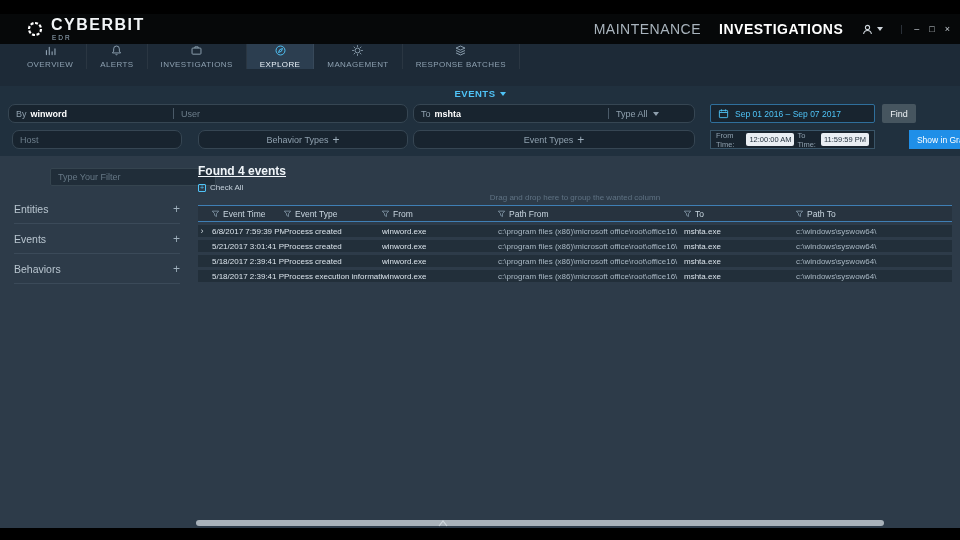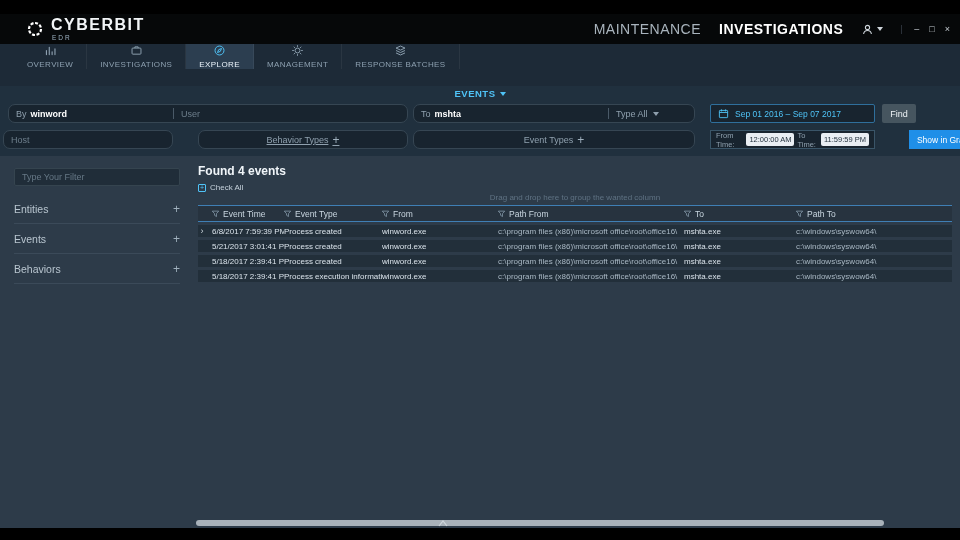--- a/index.html
+++ b/index.html
@@ -36,44 +36,44 @@
   .caret-down { width:0; height:0; border-left:3px solid transparent; border-right:3px solid transparent; border-top:4px solid currentColor; display:inline-block; }
   .frow { position:absolute; left:0; width:960px; height:19px; }
   .frow1 { top:18px; } .frow2 { top:44px; }
   .ffield { position:absolute; height:19px; background:#18242f; border:1px solid #36465333; border:1px solid #364653; border-radius:7px; display:flex; align-items:center; font-size:9px; color:#8fa0ae; padding:0 7px; }
   .ffield input { background:transparent; border:0; outline:0; color:#8fa0ae; font-size:9px; font-family:inherit; width:100%; }
   .ffield input::placeholder { color:#6e7f8c; }
   .fval { color:#ffffff; font-weight:bold; margin-left:4px; }
   .fdivider { border-left:1px solid #4a5a68; align-self:stretch; margin:3px 7px; }
   .field-by   { left:8px;   width:400px; }
   .field-to   { left:413px; width:282px; }
-  .field-host { left:3px;   width:170px; }
-  .field-behavior { left:198px; width:210px; justify-content:center; gap:4px;text-decoration:underline; }
+  .field-host { left:12px;   width:170px; }
+  .field-behavior { left:198px; width:210px; justify-content:center; gap:4px; }
   .field-eventtypes { left:413px; width:282px; justify-content:center; gap:4px; }
   .sub-fixed { flex:0 0 150px; display:flex; align-items:center; }
   .sub-fixed2 { flex:0 0 180px; display:flex; align-items:center; }
   .sub-flex { flex:1; display:flex; align-items:center; gap:5px; }
   .date-field { position:absolute; left:710px; width:165px; height:19px; border:1px solid #2f6f9c; border-radius:2px; background:#18242f; display:flex; align-items:center; gap:6px; padding:0 7px; color:#4fc3f7; font-size:8.5px; }
   .find-btn { position:absolute; left:882px; width:34px; height:19px; background:#46555f; color:#eef3f6; font-size:9px; border:0; border-radius:2px; font-family:inherit; }
   .timebox { position:absolute; left:710px; width:165px; height:19px; border:1px solid #3a5568; border-radius:0; background:#18242f; display:flex; align-items:center; gap:3px; padding:0 5px; font-size:7.5px; color:#8fa0ae; }
   .time-input { width:48px; height:13px; background:#e9eef3; color:#1d2b37; font-size:7.5px; border:0; border-radius:2px; text-align:center; font-family:inherit; }
   .graph-btn { position:absolute; left:909px; width:72px; height:19px; background:#1f8fe8; color:#fff; font-size:8.5px; border:0; border-radius:0; font-family:inherit; }
 
   
   .content { flex:1; display:flex; min-height:0; }
   .sidebar { width:190px; flex:0 0 auto; padding:10px 10px 0 14px; }
   .sidebar-title { color:#f0f5f9; font-size:12px; font-weight:bold; margin-bottom:10px; }
-  .sidebar-filter { width:166px; height:18px; background:#202d39; border:1px solid #35444f; border-radius:2px; color:#8fa0ae; font-size:9px; padding:0 7px; font-family:inherit; }
+  .sidebar-filter { width:166px; height:18px; background:#202d39; border:1px solid #35444f; border-radius:2px; color:#8fa0ae; font-size:9px; padding:0 7px; font-family:inherit;margin-left:36px; }
   .sidebar-filter::placeholder { color:#66788600; color:#667886; }
   .side-section { display:flex; align-items:center; justify-content:space-between; height:30px; border-bottom:1px solid #3b4a59; color:#b9c6d0; font-size:10.5px; cursor:default; }
   .side-section:first-of-type { margin-top:8px; }
   .plus { color:#9fb0bd; font-size:12px; }
 
   .main { flex:1; padding:8px 8px 0 8px; min-width:0; position:relative; }
-  .results-title { color:#f0f5f9; font-size:12px; font-weight:bold; }
+  .results-title { color:#f0f5f9; font-size:12px; font-weight:bold;text-decoration:underline; }
   .checkall { display:flex; align-items:center; gap:4px; margin-top:5px; color:#c6d2dc; font-size:8px; cursor:default; width:fit-content; }
   .checkall-icon { width:8px; height:8px; border:1px solid #4fc3f7; color:#4fc3f7; font-size:7px; line-height:6px; text-align:center; border-radius:1px; }
   .group-hint { text-align:center; color:#5f7283; font-size:8px; margin-top:1px; }
 
   .grid-table { margin-top:3px; }
   .tgrid { display:grid; grid-template-columns:14px 72px 98px 116px 186px 112px 1fr; align-items:center; }
   .thead { height:17px; border-top:1px solid #3f7fb5; border-bottom:1px solid #3f7fb5; background:#27333f; }
   .th { display:flex; align-items:center; gap:4px; color:#c9d6e0; font-size:8.5px; overflow:hidden; white-space:nowrap; }
   .th svg { flex:0 0 auto; }
   .trow { height:12px; margin-top:3px; background:#222f3a; font-size:8px; color:#d9e2ea; }
@@ -121,20 +121,27 @@
 
     <nav class="tabbar">
       <div class="tab">
         <svg width="13" height="13" viewBox="0 0 16 16" fill="none" stroke-width="1.4" stroke-linecap="round">
           <path d="M3 13V8M6.5 13V4M10 13V9.5M13.5 13V6"></path>
         </svg>
         <span class="tab-label">OVERVIEW</span>
       </div>
       <div class="tab">
         <svg width="13" height="13" viewBox="0 0 16 16" fill="none" stroke-width="1.2">
+          <path d="M8 2.5a3.5 3.5 0 0 0-3.5 3.5v2.8L3 11h10l-1.5-2.2V6A3.5 3.5 0 0 0 8 2.5z"></path>
+          <path d="M6.8 12.5a1.3 1.3 0 0 0 2.4 0"></path>
+        </svg>
+        <span class="tab-label">ALERTS</span>
+      </div>
+      <div class="tab">
+        <svg width="13" height="13" viewBox="0 0 16 16" fill="none" stroke-width="1.2">
           <rect x="2.5" y="5" width="11" height="7.5" rx="1"></rect>
           <path d="M6 5V3.5h4V5"></path>
         </svg>
         <span class="tab-label">INVESTIGATIONS</span>
       </div>
       <div class="tab active">
         <svg width="13" height="13" viewBox="0 0 16 16" fill="none" stroke-width="1.2">
           <circle cx="8" cy="8" r="5.5"></circle>
           <path d="M10.5 5.5 9 9l-3.5 1.5L7 7z"></path>
         </svg>

